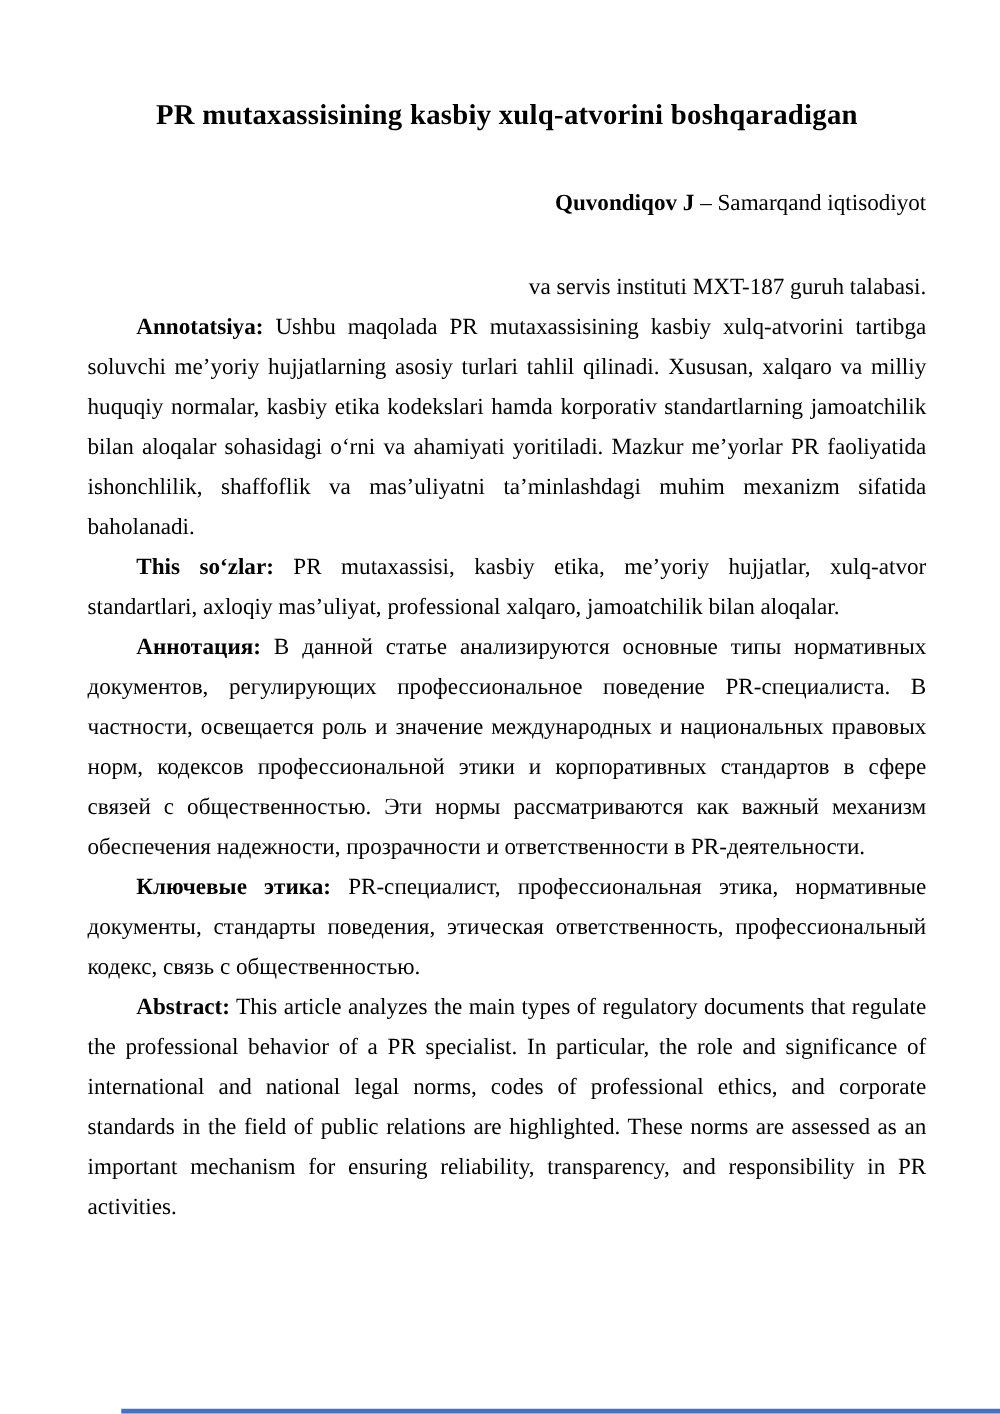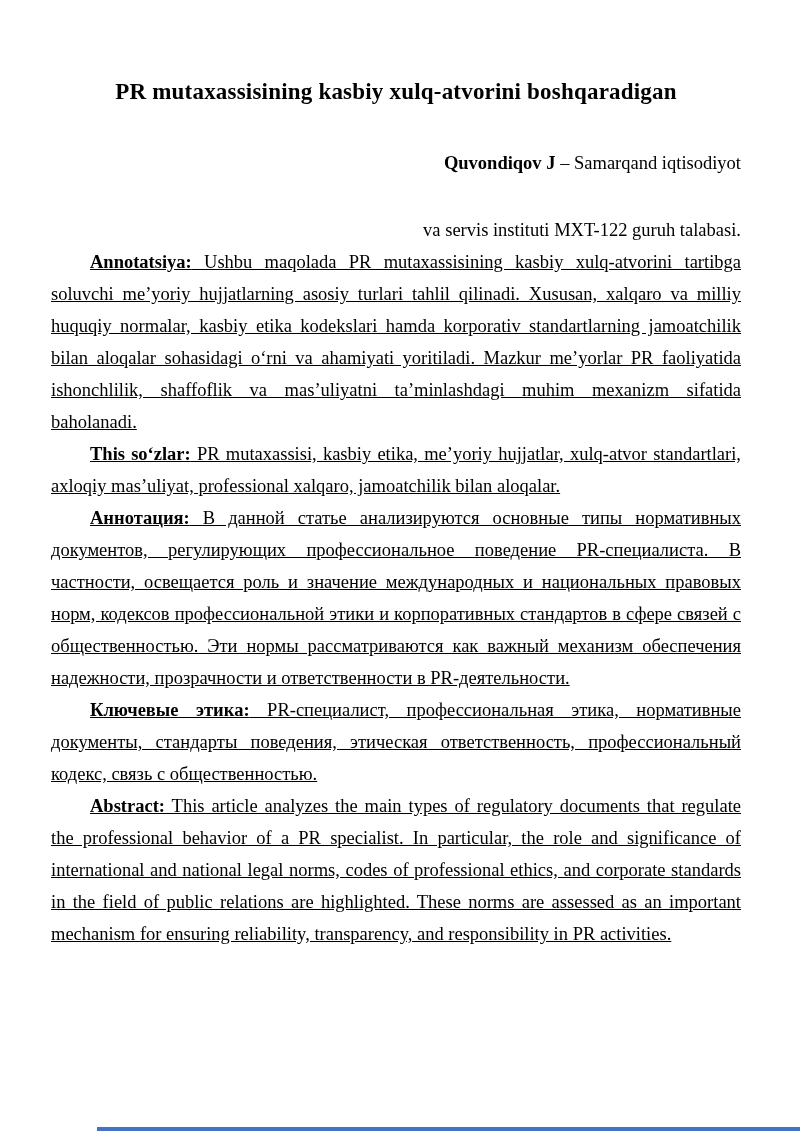--- a/index.html
+++ b/index.html
@@ -13,21 +13,21 @@
     font-family: "Liberation Serif", "DejaVu Serif", serif;
     color: #000000;
     position: relative;
     overflow: hidden;
   }
   .page {
     position: relative;
     width: 800px;
     height: 1131px;
     box-sizing: border-box;
-    padding: 72px 59px 0 51px;
+    padding: 72px 59px 0 70px;
     background: #ffffff;
   }
   .title {
     margin: 0;
     font-size: 23px;
     font-weight: bold;
     line-height: 40px;
     text-align: center;
     letter-spacing: 0.2px;
   }
@@ -39,21 +39,20 @@
     line-height: 32px;
   }
   .author-line { display: block; margin-top: 35px; }
   .author-name { font-weight: bold; }
   .para {
     margin: 0;
     font-size: 18.5px;
     line-height: 32px;
     text-align: justify;
     text-indent: 39px;
-    text-decoration: underline;
   }
   .para-label { font-weight: bold; }
   .footer-bar {
     position: absolute;
     left: 97px;
     bottom: 0;
     width: 703px;
     height: 4px;
   }
 </style>
@@ -61,21 +60,21 @@
 <body>
 
 <div class="page">
 
   <h1 class="title">
     <span class="title-line">PR mutaxassisining kasbiy xulq-atvorini boshqaradigan</span>
   </h1>
 
   <div class="author-block">
     <span class="author-line"><span class="author-name">Quvondiqov J</span><span> – Samarqand iqtisodiyot</span></span>
-    <span class="author-line"><span>va servis instituti MXT-122 guruh talabasi.</span></span>
+    <span class="author-line"><span>va servis instituti MXT-187 guruh talabasi.</span></span>
   </div>
 
   <p class="para"><span class="para-label">Annotatsiya:</span><span> Ushbu maqolada PR mutaxassisining kasbiy xulq-atvorini tartibga soluvchi me’yoriy hujjatlarning asosiy turlari tahlil qilinadi. Xususan, xalqaro va milliy huquqiy normalar, kasbiy etika kodekslari hamda korporativ standartlarning jamoatchilik bilan aloqalar sohasidagi oʻrni va ahamiyati yoritiladi. Mazkur me’yorlar PR faoliyatida ishonchlilik, shaffoflik va mas’uliyatni ta’minlashdagi muhim mexanizm sifatida baholanadi.</span></p>
 
   <p class="para"><span class="para-label">This soʻzlar:</span><span> PR mutaxassisi, kasbiy etika, me’yoriy hujjatlar, xulq-atvor standartlari, axloqiy mas’uliyat, professional xalqaro, jamoatchilik bilan aloqalar.</span></p>
 
   <p class="para"><span class="para-label">Аннотация:</span><span> В данной статье анализируются основные типы нормативных документов, регулирующих профессиональное поведение PR-специалиста. В частности, освещается роль и значение международных и национальных правовых норм, кодексов профессиональной этики и корпоративных стандартов в сфере связей с общественностью. Эти нормы рассматриваются как важный механизм обеспечения надежности, прозрачности и ответственности в PR-деятельности.</span></p>
 
   <p class="para"><span class="para-label">Ключевые этика:</span><span> PR-специалист, профессиональная этика, нормативные документы, стандарты поведения, этическая ответственность, профессиональный кодекс, связь с общественностью.</span></p>
 

